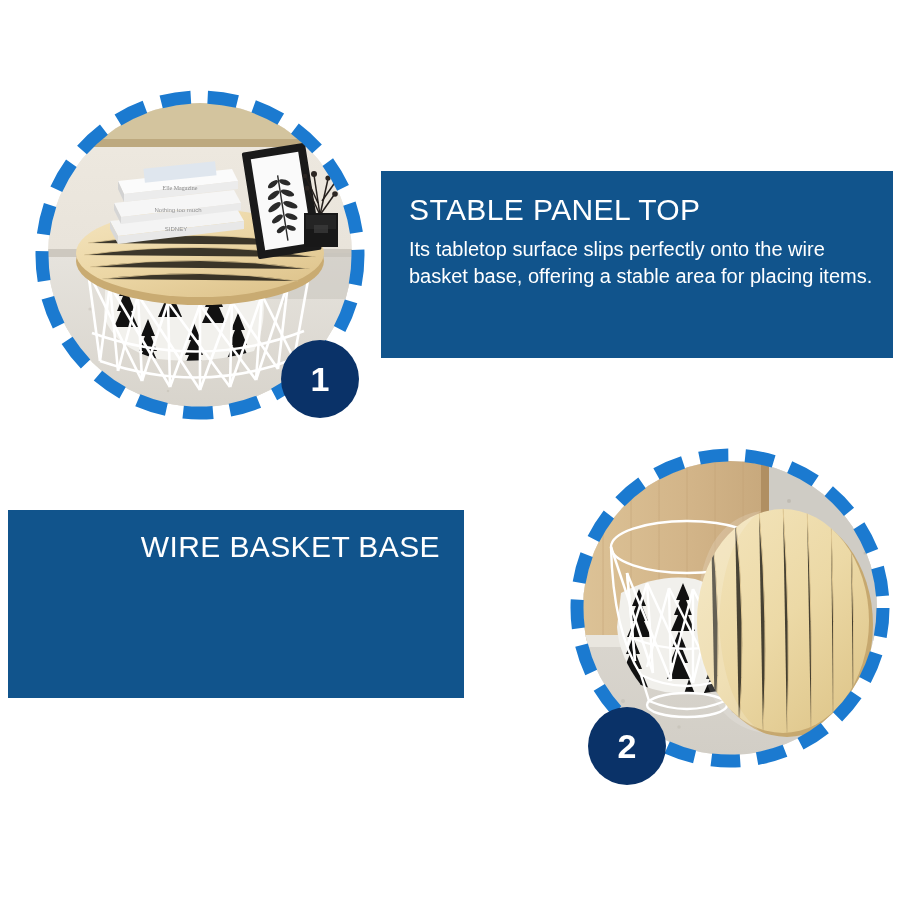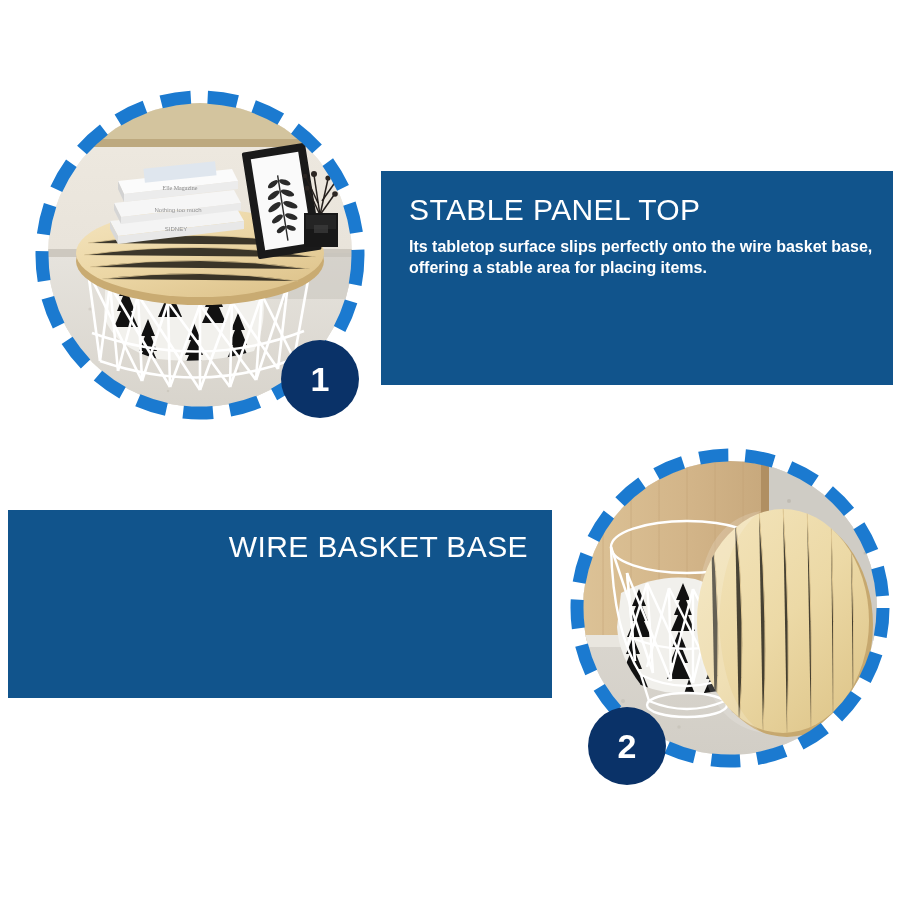--- a/index.html
+++ b/index.html
@@ -28,45 +28,45 @@
   .text-panel {
     position: absolute;
     background: #11548c;
     box-sizing: border-box;
     color: #ffffff;
   }
   #panel-one {
     left: 381px;
     top: 171px;
     width: 512px;
-    height: 214px;
+    height: 187px;
     padding: 22px 20px 18px 28px;
   }
   #panel-two {
     left: 8px;
     top: 510px;
-    width: 544px;
+    width: 456px;
     height: 188px;
     padding: 20px 24px 18px 20px;
   }
 
   .panel-title {
     font-size: 30px;
     font-weight: 400;
     letter-spacing: 0.4px;
     line-height: 1.1;
     margin: 0 0 10px 0;
     white-space: nowrap;
   }
   #panel-one .panel-title { text-align: left; }
   #panel-two .panel-title { text-align: right; margin-bottom: 12px; }
 
   .panel-body {
-    font-size: 16px;
-    font-weight: 700;
+    font-size: 20px;
+    font-weight: 400;
     line-height: 1.33;
     margin: 0;
   }
   #panel-one .panel-body { text-align: left; }
   #panel-two .panel-body { text-align: center; }
 
   
   .photo-circle {
     position: absolute;
     border-radius: 50%;

